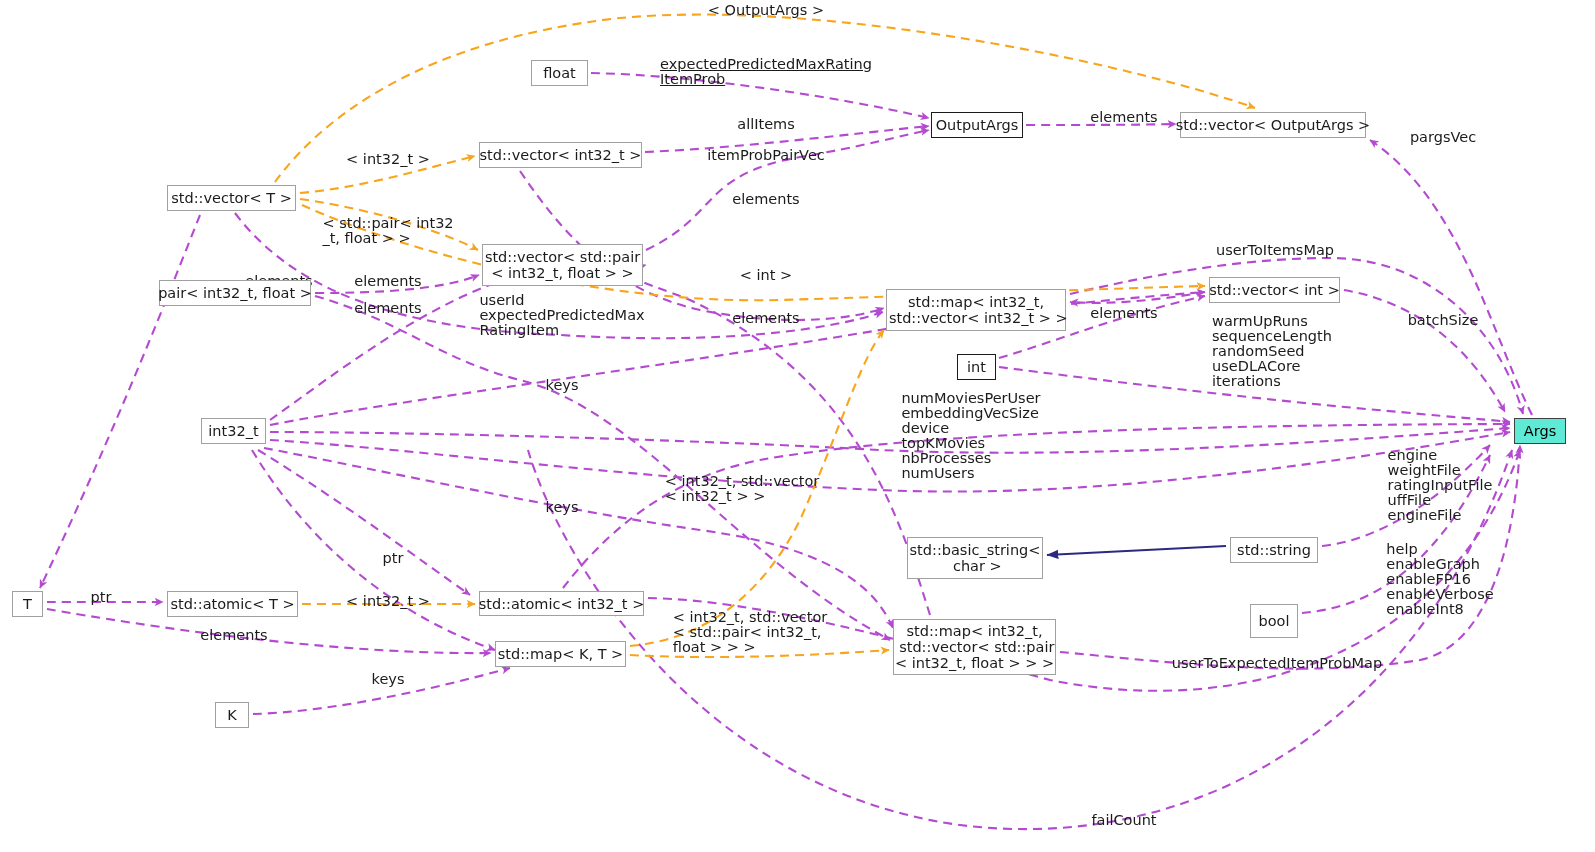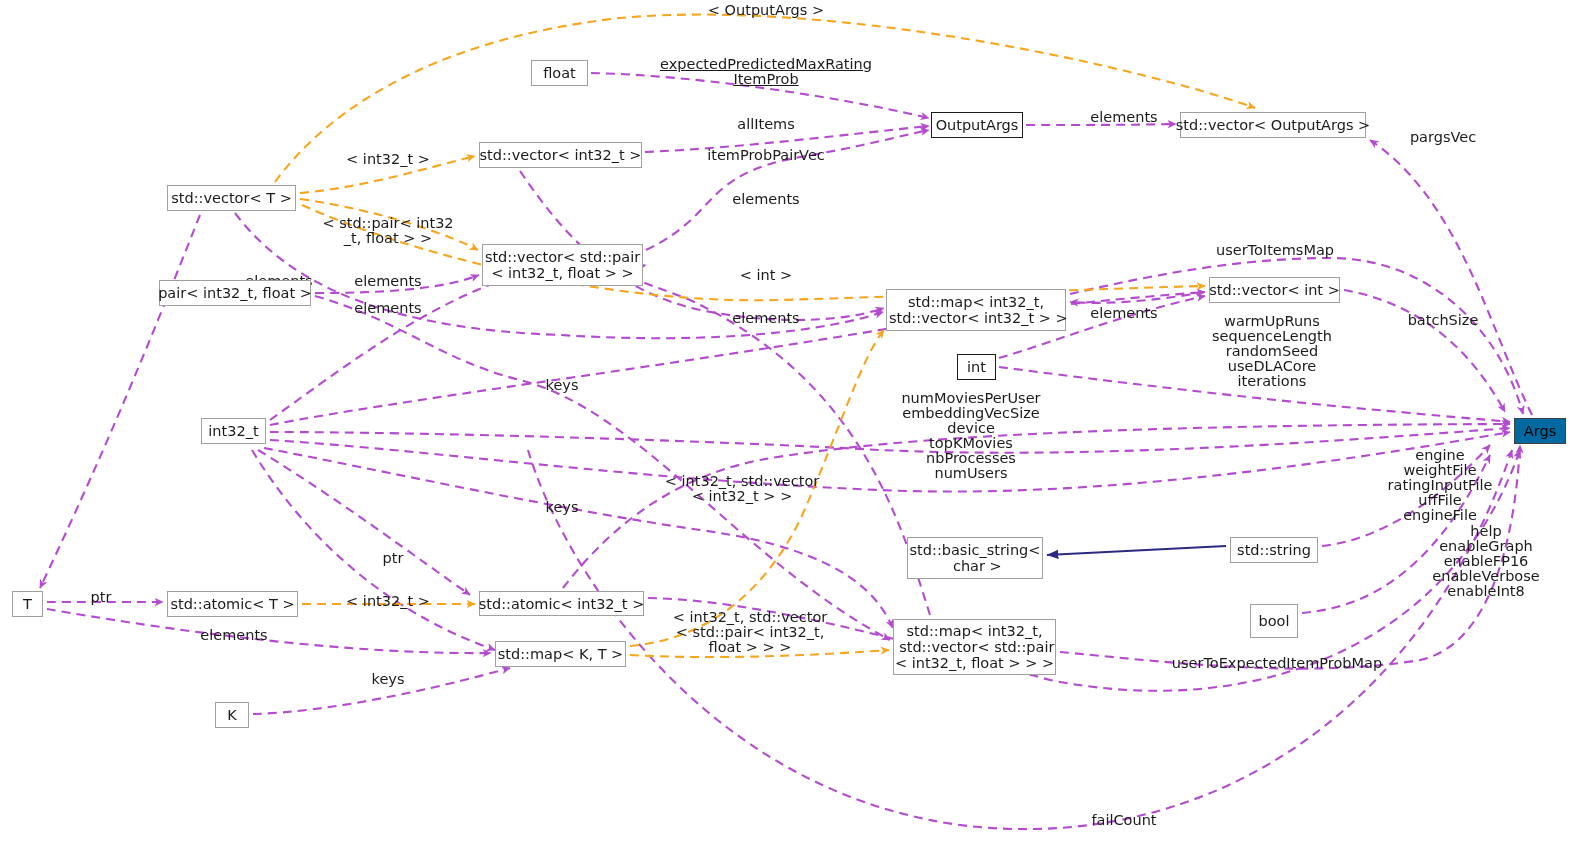--- a/index.html
+++ b/index.html
@@ -32,33 +32,33 @@
     line-height: 16px;
     text-align: center;
     display: flex;
     align-items: center;
     justify-content: center;
     white-space: pre;
     padding: 2px 6px;
     z-index: 5;
   }
   .node.focus {
-    background: #0369a1;
+    background: #5eead4;
     border: 1px solid #404040;
     color: #000000;
   }
   .node.strong {
     border: 1px solid #1b1b1b;
   }
   .elabel {
     position: absolute;
     font-size: 14.5px;
     line-height: 15px;
     color: #1b1b1b;
-    text-align: center;
+    text-align: left;
     white-space: pre;
     transform: translateX(-50%);
     z-index: 4;
   }
 </style>
 </head>
 <body>
 
 <div id="canvas">
 
@@ -214,20 +214,23 @@
   <div class="elabel" style="left:388px;top:152px;">&lt; int32_t &gt;</div>
   <div class="elabel" style="left:766px;top:148px;">itemProbPairVec</div>
   <div class="elabel" style="left:766px;top:192px;">elements</div>
   <div class="elabel" style="left:388px;top:216px;">&lt; std::pair&lt; int32
 _t, float &gt; &gt;</div>
   <div class="elabel" style="left:1275px;top:243px;">userToItemsMap</div>
   <div class="elabel" style="left:766px;top:268px;">&lt; int &gt;</div>
   <div class="elabel" style="left:279px;top:274px;">elements</div>
   <div class="elabel" style="left:388px;top:274px;">elements</div>
   <div class="elabel" style="left:388px;top:301px;">elements</div>
+  <div class="elabel" style="left:562px;top:293px;">userId
+expectedPredictedMax
+RatingItem</div>
   <div class="elabel" style="left:1124px;top:306px;">elements</div>
   <div class="elabel" style="left:1443px;top:313px;">batchSize</div>
   <div class="elabel" style="left:766px;top:311px;">elements</div>
   <div class="elabel" style="left:1272px;top:314px;">warmUpRuns
 sequenceLength
 randomSeed
 useDLACore
 iterations</div>
   <div class="elabel" style="left:562px;top:378px;">keys</div>
   <div class="elabel" style="left:971px;top:391px;">numMoviesPerUser
@@ -237,21 +240,21 @@
 nbProcesses
 numUsers</div>
   <div class="elabel" style="left:1440px;top:448px;">engine
 weightFile
 ratingInputFile
 uffFile
 engineFile</div>
   <div class="elabel" style="left:742px;top:474px;">&lt; int32_t, std::vector
 &lt; int32_t &gt; &gt;</div>
   <div class="elabel" style="left:562px;top:500px;">keys</div>
-  <div class="elabel" style="left:1440px;top:524px;margin-left:46px;">help
+  <div class="elabel" style="left:1440px;top:542px;">help
 enableGraph
 enableFP16
 enableVerbose
 enableInt8</div>
   <div class="elabel" style="left:393px;top:551px;">ptr</div>
   <div class="elabel" style="left:101px;top:590px;">ptr</div>
   <div class="elabel" style="left:388px;top:594px;">&lt; int32_t &gt;</div>
   <div class="elabel" style="left:750px;top:610px;">&lt; int32_t, std::vector
 &lt; std::pair&lt; int32_t,
 float &gt; &gt; &gt;</div>

